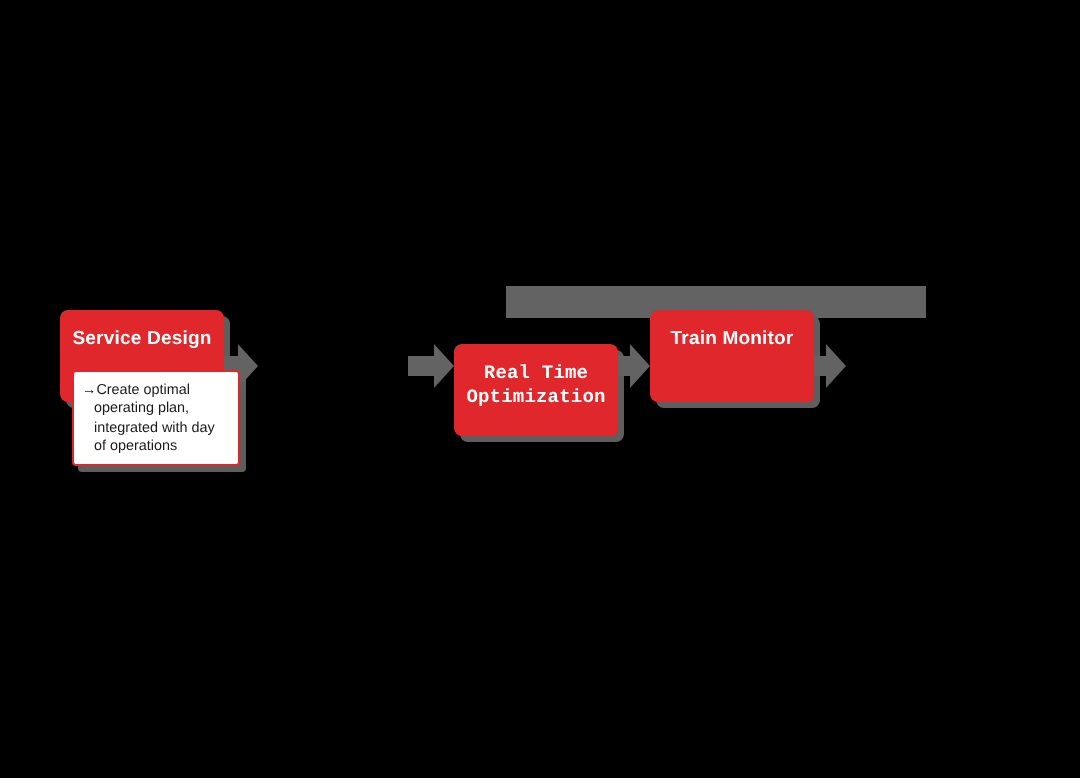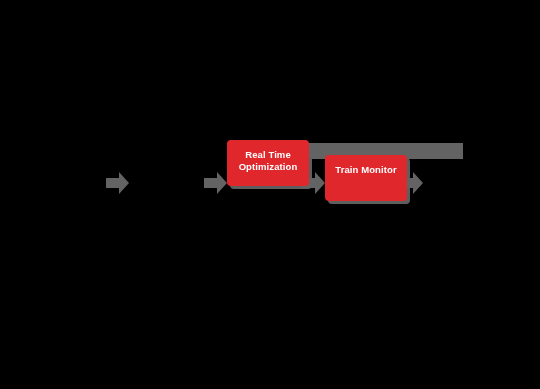--- a/index.html
+++ b/index.html
@@ -108,25 +108,37 @@
     <svg width="24" height="26" viewBox="0 0 24 26">
       <path d="M0,8 L13,8 L13,2 L23,13 L13,24 L13,18 L0,18 Z" fill="#636363"></path>
     </svg>
   </div>
   <div class="connector" style="left:400px; top:170px;">
     <svg width="24" height="26" viewBox="0 0 24 26">
       <path d="M0,8 L13,8 L13,2 L23,13 L13,24 L13,18 L0,18 Z" fill="#636363"></path>
     </svg>
   </div>
 
+  <div class="stage" style="left:30px; top:155px;">
+    <div class="stage-header">
+      <div class="stage-title">Service
+Design</div>
+    </div>
+    <div class="stage-body">
+      <div class="stage-body-text">→Create optimal
+operating plan,
+integrated with day
+of operations</div>
+    </div>
+  </div>
 
   <div class="stage" style="left:129px; top:155px;">
   </div>
 
-  <div class="stage" style="left:227px; top:140px;">
+  <div class="stage" style="left:227px; top:172px;font-family:Liberation Mono, monospace;">
     <div class="stage-header">
       <div class="stage-title">Real Time
 Optimization</div>
     </div>
   </div>
 
   <div class="stage" style="left:325px; top:155px;">
     <div class="stage-header">
       <div class="stage-title">Train
 Monitor</div>

